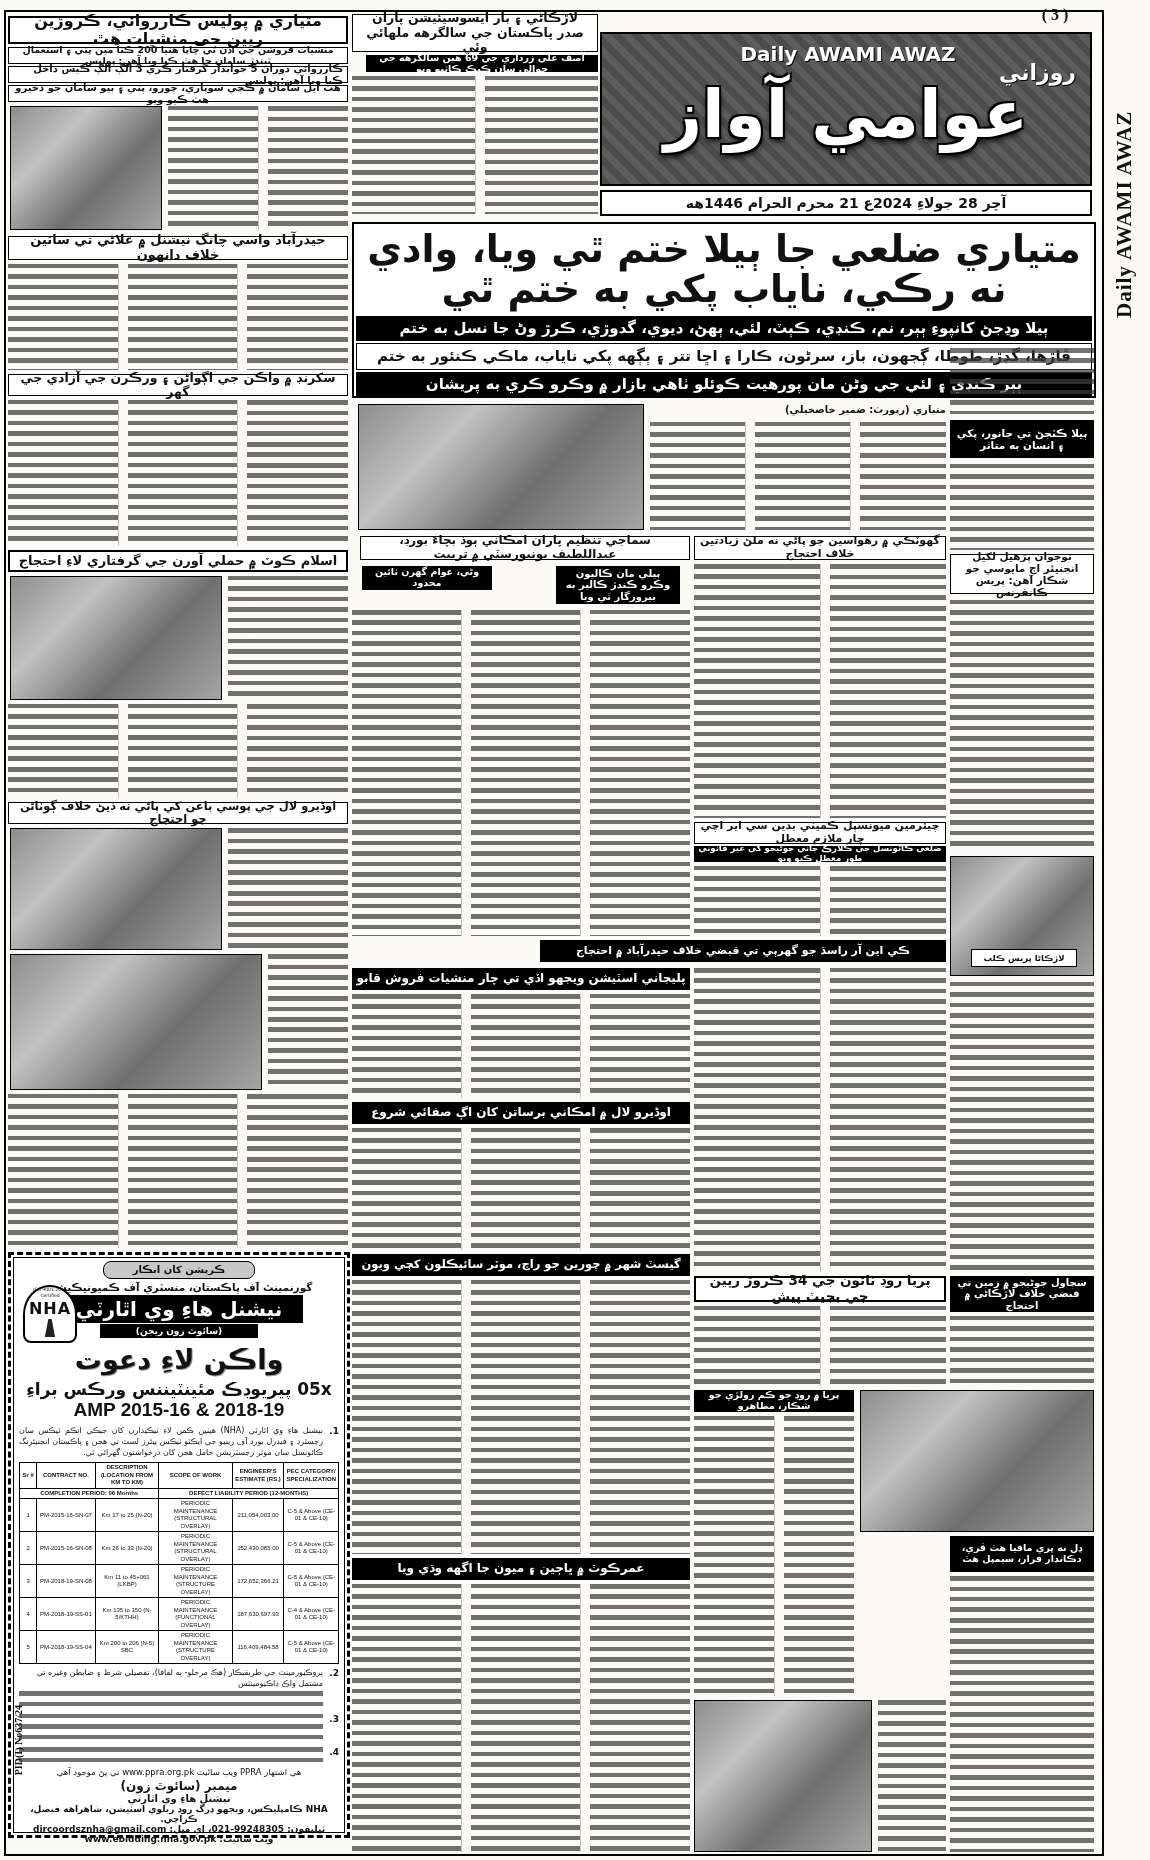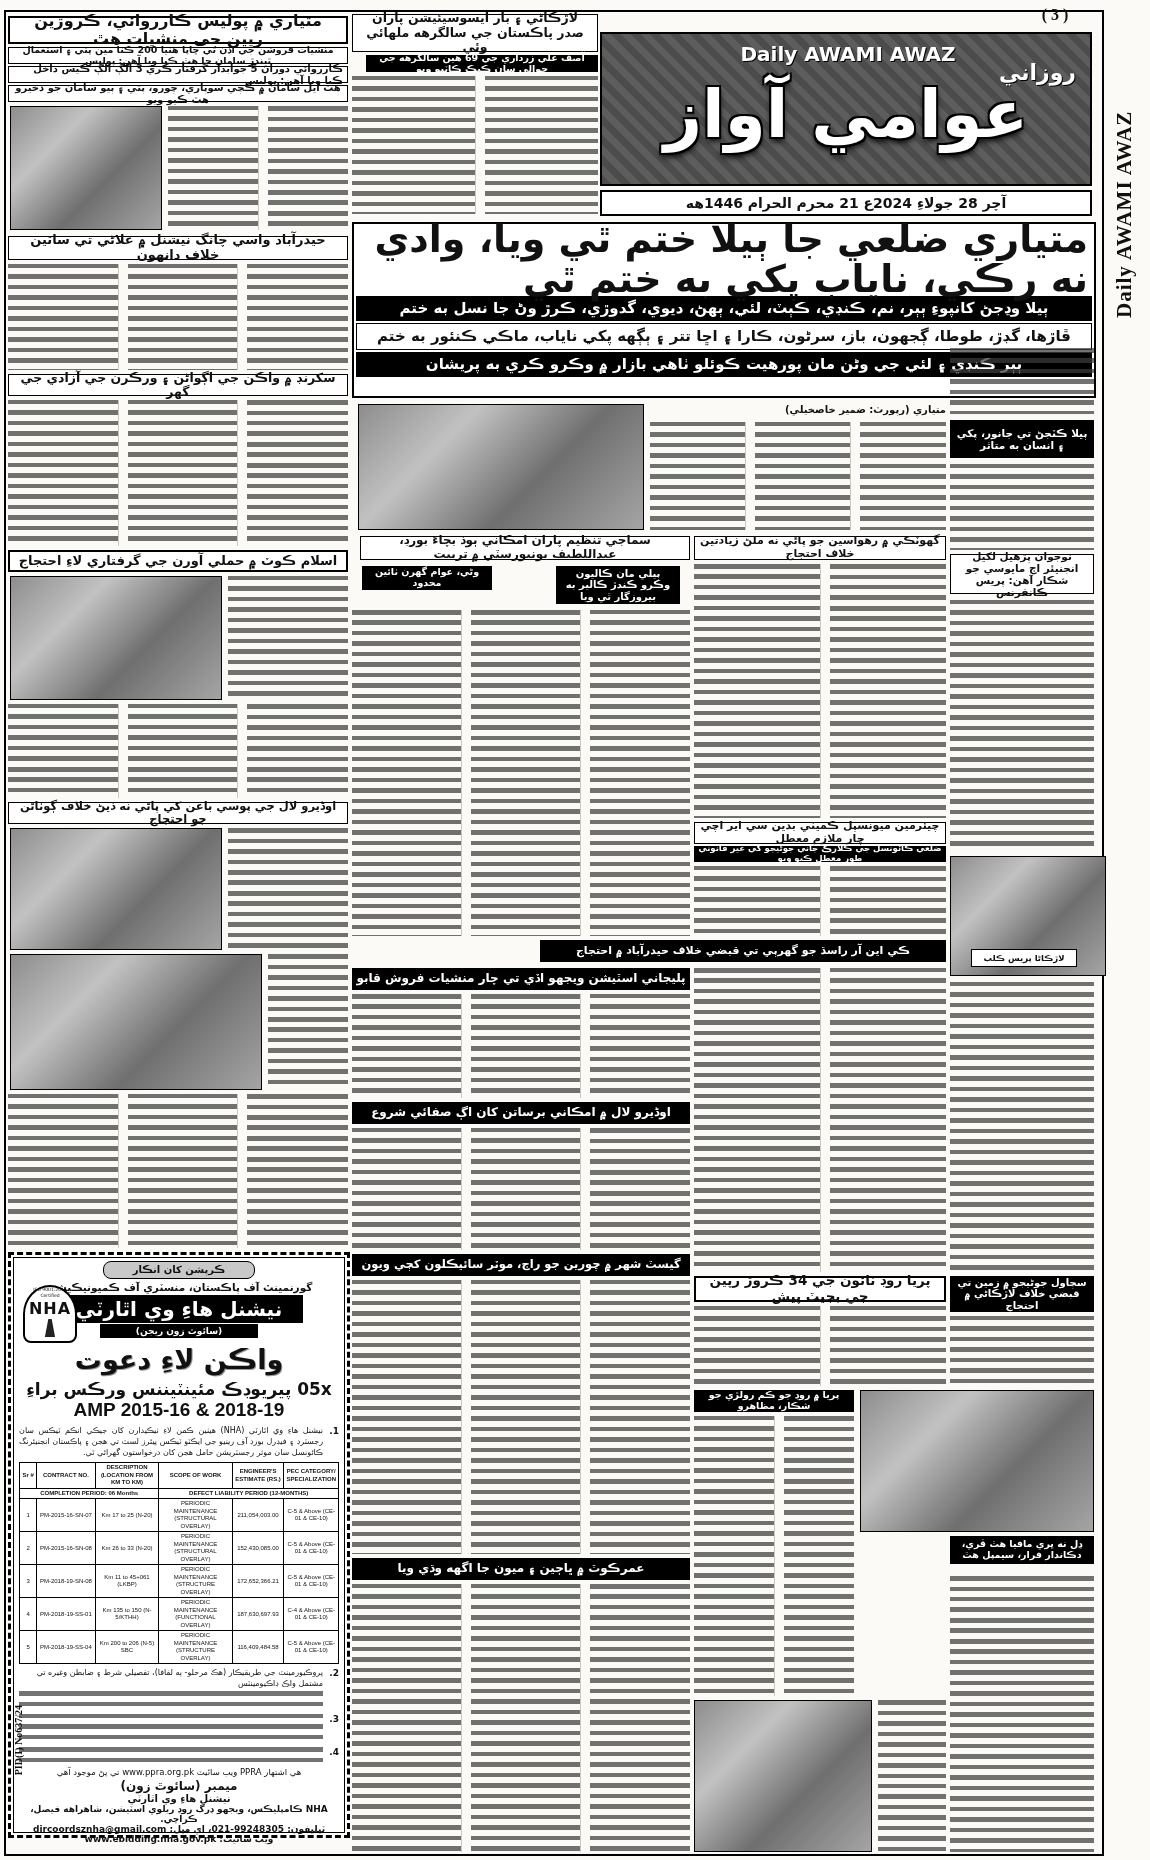--- a/index.html
+++ b/index.html
@@ -68,49 +68,49 @@
   </div>
 
   <div class="abs masthead" style="left:600px;top:32px;width:492px;height:154px;">
     <div class="abs" style="left:90px;top:8px;width:312px;text-align:center;color:#fff;font-weight:bold;font-size:20px;direction:ltr;text-shadow:1px 1px 0 #000;">Daily AWAMI AWAZ</div>
     <div class="abs" style="right:14px;top:26px;color:#fff;font-weight:bold;font-size:22px;text-shadow:1px 1px 0 #000;">روزاني</div>
     <div class="abs mast-title" style="left:0;top:42px;width:100%;text-align:center;font-size:66px;">عوامي آواز</div>
   </div>
   <div class="abs hbox" style="left:600px;top:190px;width:492px;height:26px;font-size:14px;">آچر 28 جولاءِ 2024ع    21 محرم الحرام 1446هه</div>
 
   <div class="abs frame" style="left:352px;top:222px;width:744px;height:176px;background:#fff;">
-    <div style="height:72px;display:flex;align-items:center;justify-content:center;font-size:38px;font-weight:bold;line-height:1.05;padding:0 6px;">متياري ضلعي جا ٻيلا ختم ٿي ويا، وادي نه رڪي، ناياب پکي به ختم ٿي</div>
+    <div style="height:92px;display:flex;align-items:center;justify-content:center;font-size:38px;font-weight:bold;line-height:1.05;text-align:center;padding:0 6px;">متياري ضلعي جا ٻيلا ختم ٿي ويا، وادي نه رڪي، ناياب پکي به ختم ٿي</div>
     <div class="bar" style="height:25px;margin:0 2px;font-size:15px;">ٻيلا وڍجڻ کانپوءِ ٻٻر، نم، ڪنڊي، ڪٻٽ، لئي، ٻهڻ، ديوي، گدوڙي، ڪرڙ وڻ جا نسل به ختم</div>
     <div class="hbox hbox1" style="height:25px;margin:2px 2px;font-size:15px;">ڦاڙها، گڊڙ، طوطا، ڳجهون، باز، سرڻون، ڪارا ۽ اڇا تتر ۽ ٻڳهه پکي ناياب، ماڪي ڪنئور به ختم</div>
     <div class="bar" style="height:25px;margin:0 2px;font-size:15px;">ٻٻر ڪنڊي ۽ لئي جي وڻن مان پورهيت ڪوئلو ٺاهي بازار ۾ وڪرو ڪري به پريشان</div>
   </div>
 
   <div class="abs ph" style="left:358px;top:404px;width:286px;height:126px;"></div>
   <div class="abs" style="left:650px;top:404px;width:296px;height:14px;font-size:10px;font-weight:bold;">متياري (رپورٽ: ضمير خاصخيلي)</div>
   <div class="abs" style="left:650px;top:422px;width:296px;height:108px;">
     <div class="cols" style="height:100%;">
         <div class="c greek"></div>
         <div class="c greek"></div>
         <div class="c greek"></div>
       </div>
   </div>
 
   <div class="abs greek" style="left:950px;top:348px;width:144px;height:66px;"></div>
   <div class="abs bar" style="left:950px;top:420px;width:144px;height:38px;font-size:10.5px;">ٻيلا ڪٽجڻ تي جانور، پکي ۽ انسان به متاثر</div>
   <div class="abs greek" style="left:950px;top:464px;width:144px;height:86px;"></div>
   <div class="abs hbox hbox1" style="left:950px;top:554px;width:144px;height:40px;font-size:10.5px;">نوجوان پڙهيل لکيل انجنيئر اڄ مايوسي جو شڪار آهن: پريس ڪانفرنس</div>
   <div class="abs greek" style="left:950px;top:600px;width:144px;height:252px;"></div>
-  <div class="abs ph" style="left:950px;top:856px;width:156px;height:120px;">
+  <div class="abs ph" style="left:950px;top:856px;width:144px;height:120px;">
     <div style="position:absolute;left:20px;bottom:8px;width:104px;height:16px;background:#fff;border:1px solid #000;font-size:8.5px;font-weight:bold;text-align:center;line-height:16px;">لاڙڪاڻا پريس ڪلب</div>
   </div>
   <div class="abs greek" style="left:950px;top:982px;width:144px;height:290px;"></div>
   <div class="abs bar" style="left:950px;top:1276px;width:144px;height:36px;font-size:10px;">سڄاول جوڻيجو ۾ زمين تي قبضي خلاف لاڙڪاڻي ۾ احتجاج</div>
   <div class="abs greek" style="left:950px;top:1316px;width:144px;height:70px;"></div>
   <div class="abs ph" style="left:860px;top:1390px;width:234px;height:142px;"></div>
-  <div class="abs bar" style="left:950px;top:1536px;width:144px;height:28px;font-size:9.5px;">ڍل نه ڀري مافيا هٿ ڦري، دڪاندار فرار، سيمپل هٿ</div>
+  <div class="abs bar" style="left:950px;top:1536px;width:144px;height:36px;font-size:9.5px;">ڍل نه ڀري مافيا هٿ ڦري، دڪاندار فرار، سيمپل هٿ</div>
   <div class="abs greek" style="left:950px;top:1576px;width:144px;height:276px;"></div>
 
   <div class="abs hbox hbox1" style="left:8px;top:236px;width:340px;height:24px;font-size:13px;">حيدرآباد واسي چانگ نيشنل ۾ غلاڻي تي ساٿين خلاف دانهون</div>
   <div class="abs" style="left:8px;top:264px;width:340px;height:106px;">
     <div class="cols" style="height:100%;">
         <div class="c greek"></div>
         <div class="c greek"></div>
         <div class="c greek"></div>
       </div>
   </div>

